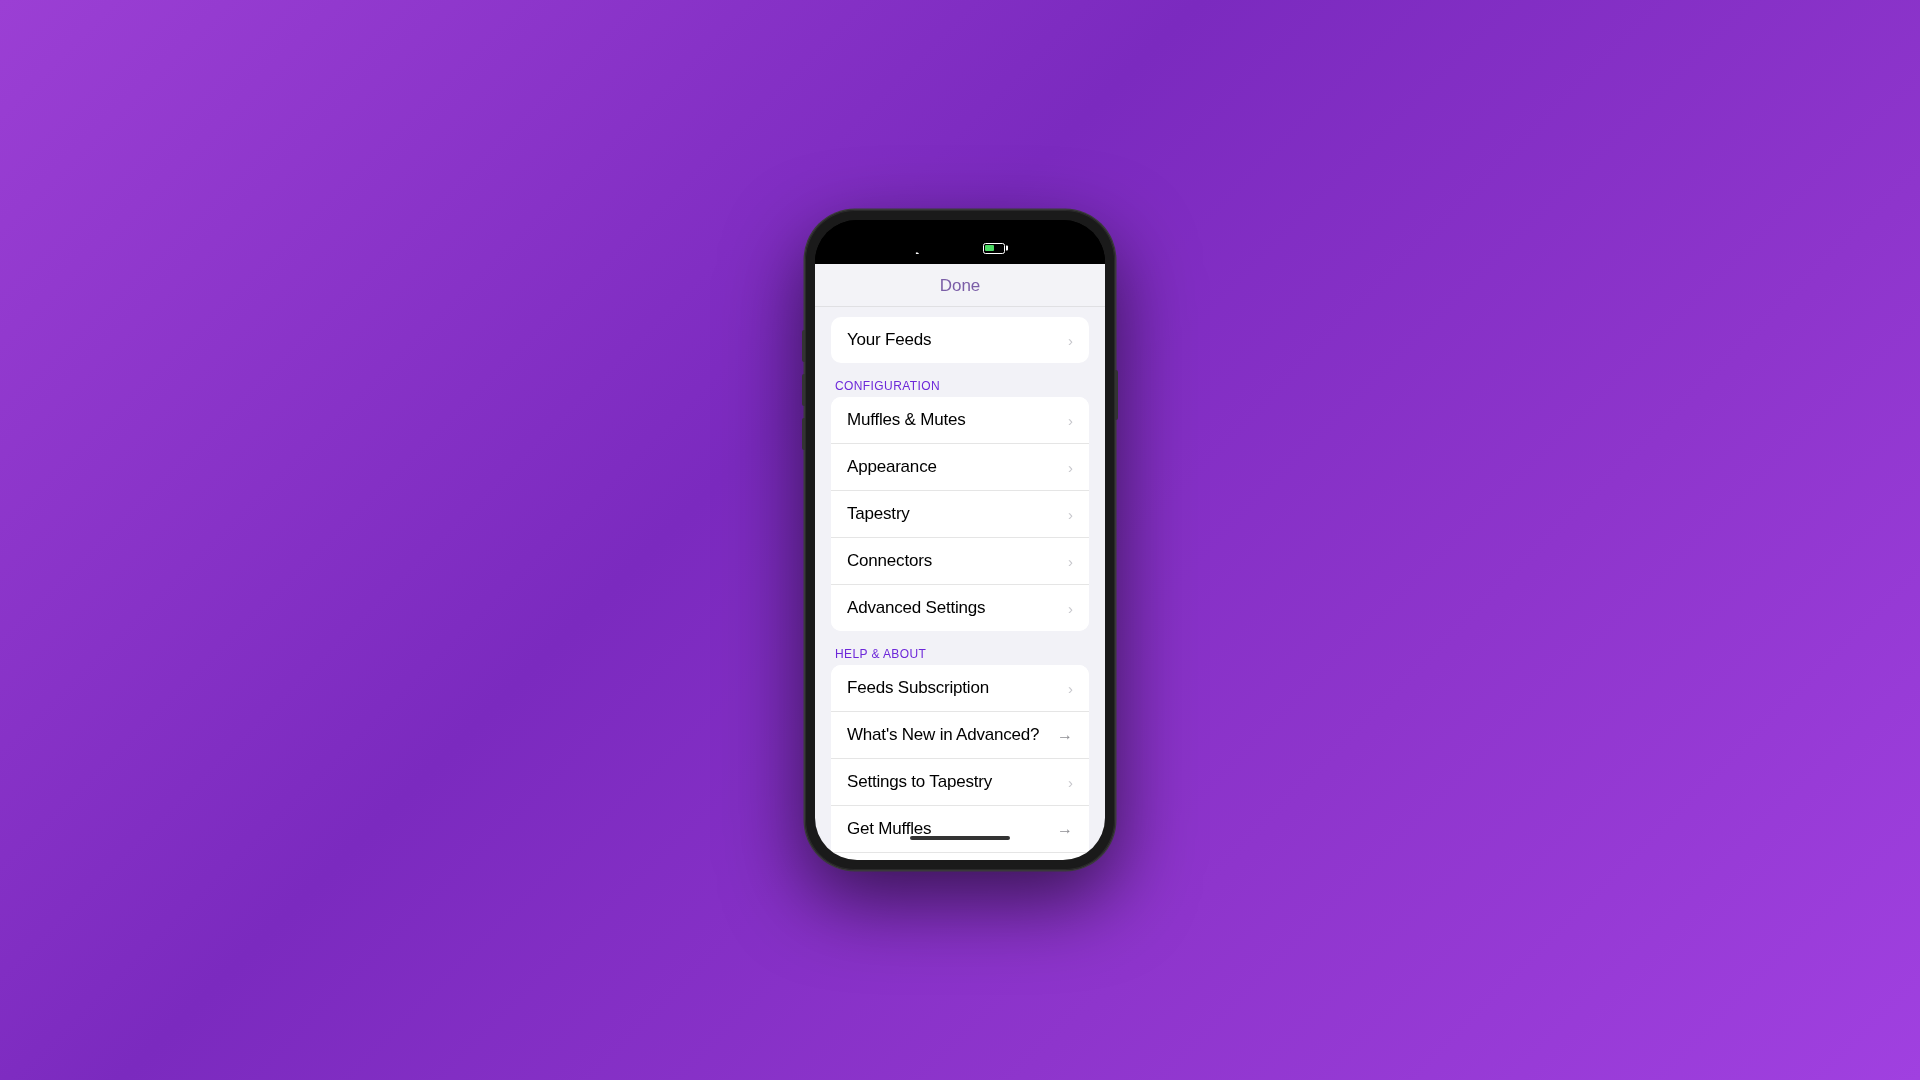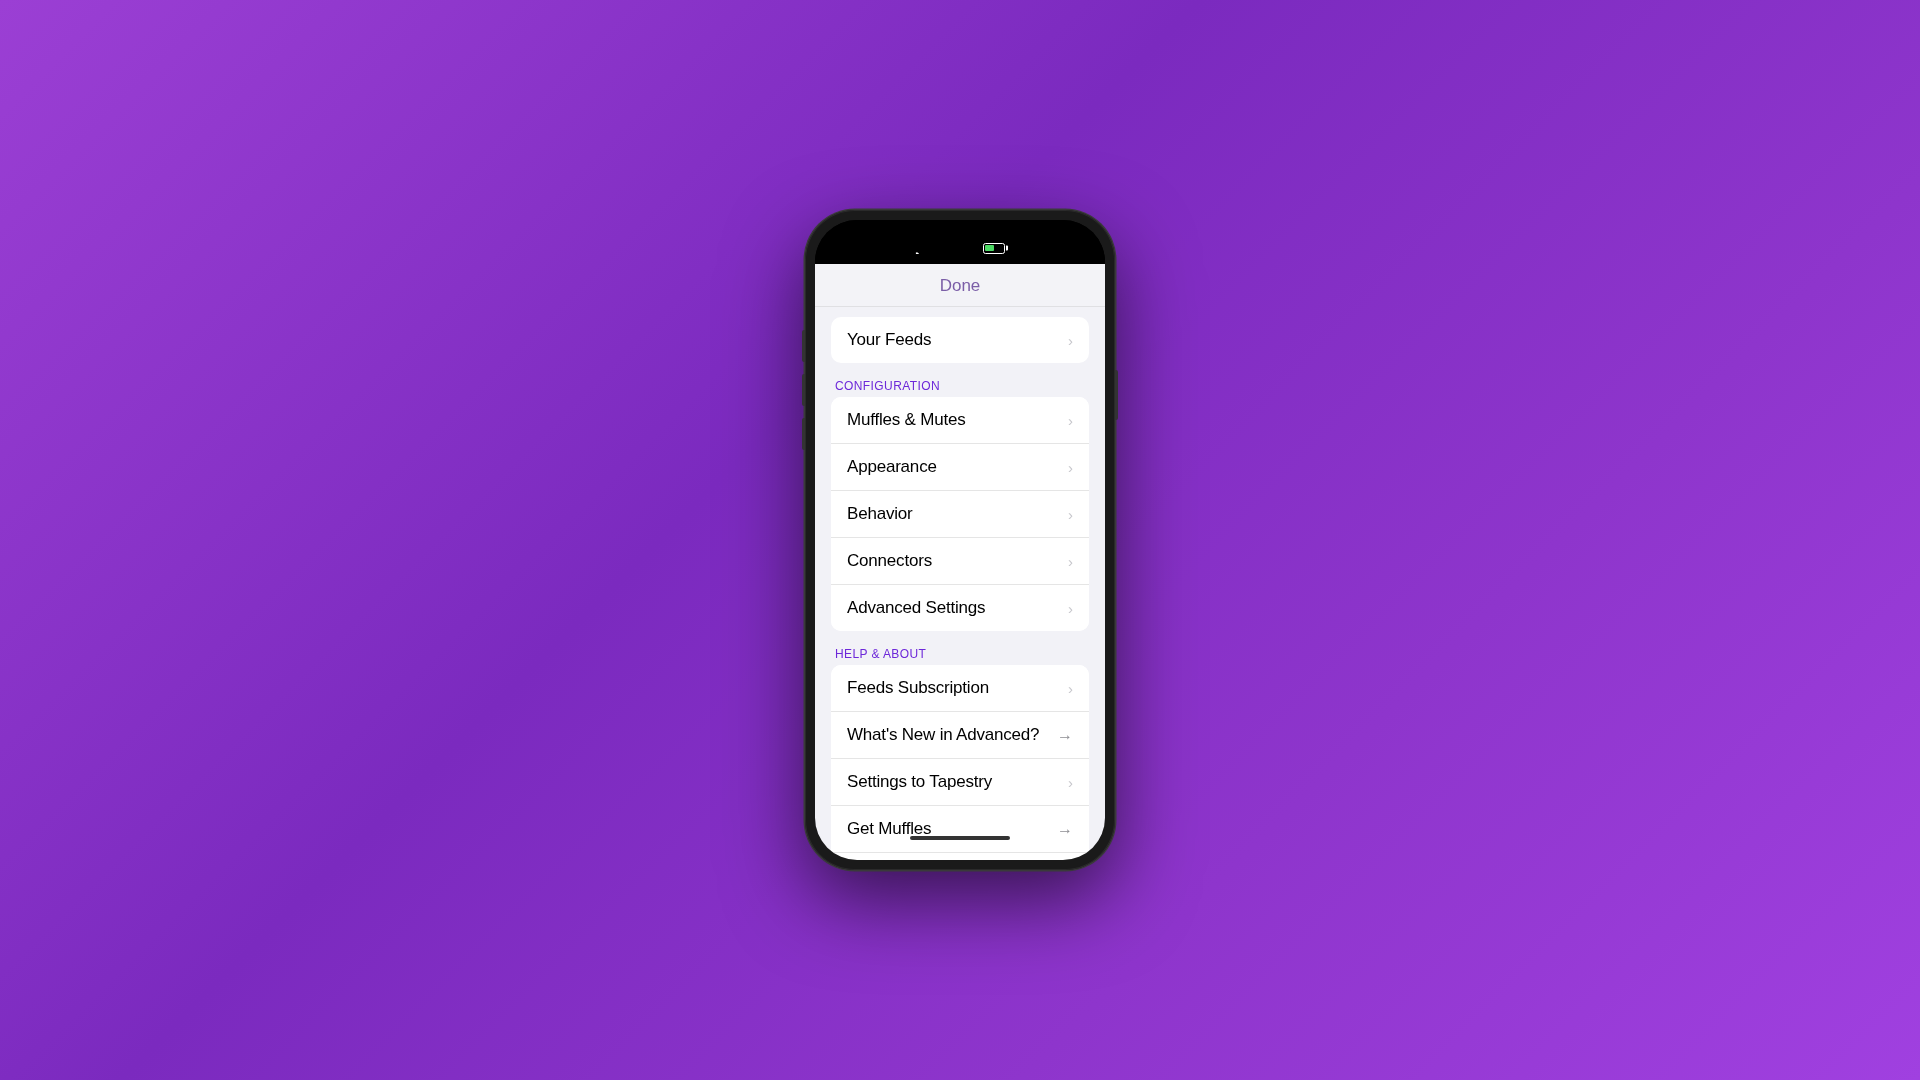--- a/index.html
+++ b/index.html
@@ -285,21 +285,21 @@
       <div class="list-group">
         <div class="list-item">
           <span class="list-item-label">Muffles &amp; Mutes</span>
           <span class="list-item-chevron">›</span>
         </div>
         <div class="list-item">
           <span class="list-item-label">Appearance</span>
           <span class="list-item-chevron">›</span>
         </div>
         <div class="list-item">
-          <span class="list-item-label">Behavior</span>
+          <span class="list-item-label">Tapestry</span>
           <span class="list-item-chevron">›</span>
         </div>
         <div class="list-item">
           <span class="list-item-label">Connectors</span>
           <span class="list-item-chevron">›</span>
         </div>
         <div class="list-item">
           <span class="list-item-label">Advanced Settings</span>
           <span class="list-item-chevron">›</span>
         </div>

